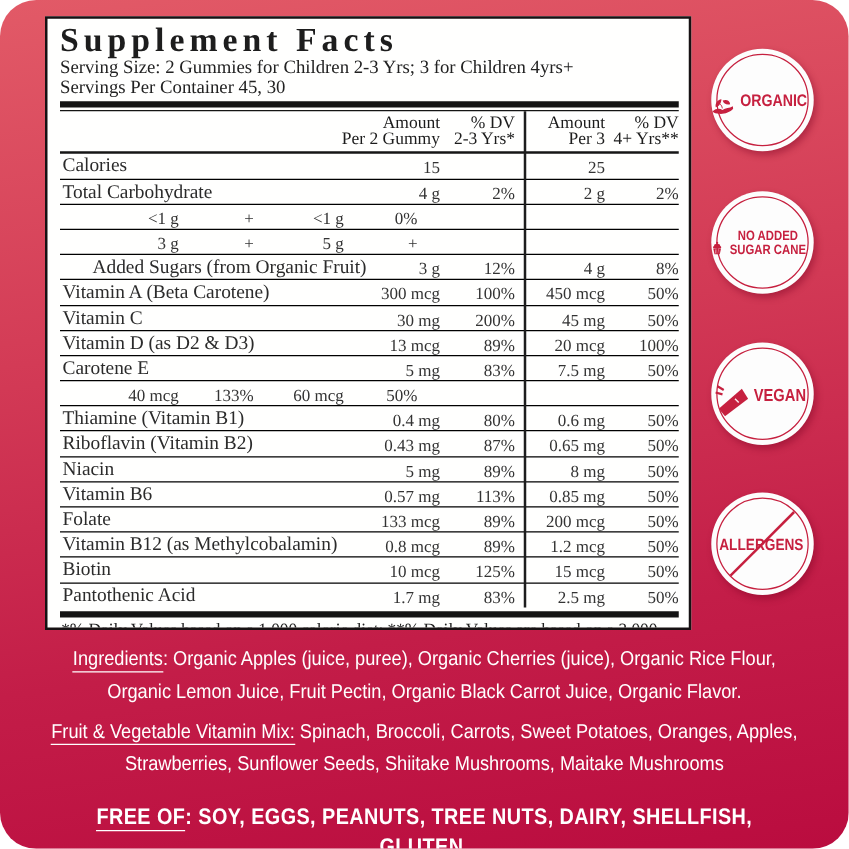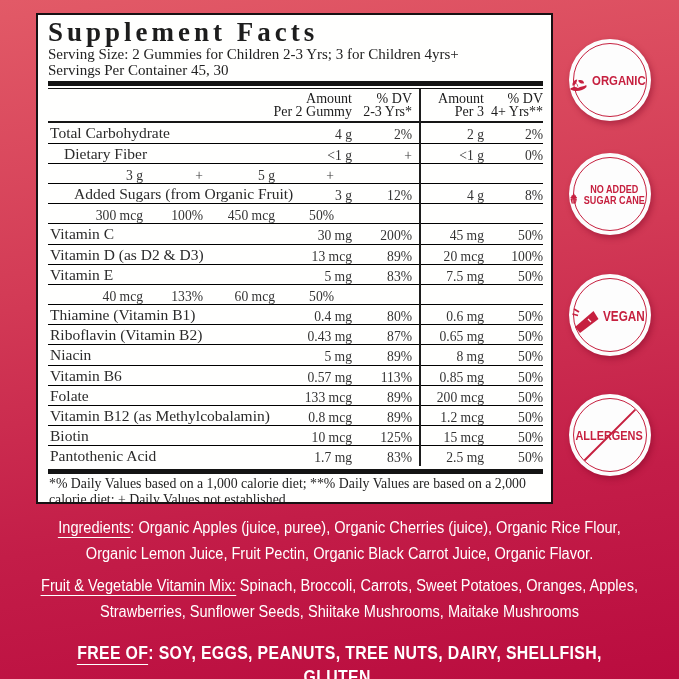--- a/index.html
+++ b/index.html
@@ -1,19 +1,20 @@
 <!DOCTYPE html>
 <html><head>
 <meta charset="utf-8">
 <style>
   html,body{margin:0;padding:0;}
   .stage{
     position:relative; width:679px; height:679px; overflow:hidden;
     background:linear-gradient(172deg,#e25a67 0%,#d33b56 38%,#c31d48 72%,#ba0c3f 100%);
     font-family:"Liberation Serif", serif;
+    border-radius:29px;
   }
   
   .panel{
     position:absolute; left:36px; top:13px; width:517px; height:491px;
     box-sizing:border-box; background:#fffffe; border:2px solid #171113;
     padding:3px 8px 0 10px; overflow:hidden; color:#272727;
   }
   .title{
     margin:0; font-size:27px; font-weight:bold; letter-spacing:4px;
     line-height:29px; color:#1d1d1d; white-space:nowrap;
@@ -112,29 +113,36 @@
           <div>Per 3</div>
         </div>
         <div class="cd2 hc">
           <div>% DV</div>
           <div>4+ Yrs**</div>
         </div>
       </div>
 
       <div class="tbody" id="tbody">
           <div class="trow">
+      <div class="cname">Calories</div>
+      <div class="ca1">15</div>
+      <div class="cd1"></div>
+      <div class="cgap"></div>
+      <div class="ca2">25</div>
+      <div class="cd2"></div>
+    </div>
+          <div class="trow">
       <div class="cname">Total Carbohydrate</div>
       <div class="ca1">4 g</div>
       <div class="cd1">2%</div>
       <div class="cgap"></div>
       <div class="ca2">2 g</div>
       <div class="cd2">2%</div>
     </div>
           <div class="trow">
-      <div class="cname ind1">Dietary Fiber</div>
       <div class="ca1">&lt;1 g</div>
       <div class="cd1">+</div>
       <div class="cgap"></div>
       <div class="ca2">&lt;1 g</div>
       <div class="cd2">0%</div>
     </div>
           <div class="trow">
       <div class="ca1">3 g</div>
       <div class="cd1">+</div>
       <div class="cgap"></div>
@@ -143,20 +151,21 @@
     </div>
           <div class="trow">
       <div class="cname ind2">Added Sugars (from Organic Fruit)</div>
       <div class="ca1">3 g</div>
       <div class="cd1">12%</div>
       <div class="cgap"></div>
       <div class="ca2">4 g</div>
       <div class="cd2">8%</div>
     </div>
           <div class="trow">
+      <div class="cname">Vitamin A (Beta Carotene)</div>
       <div class="ca1">300 mcg</div>
       <div class="cd1">100%</div>
       <div class="cgap"></div>
       <div class="ca2">450 mcg</div>
       <div class="cd2">50%</div>
     </div>
           <div class="trow">
       <div class="cname">Vitamin C</div>
       <div class="ca1">30 mg</div>
       <div class="cd1">200%</div>
@@ -166,21 +175,21 @@
     </div>
           <div class="trow">
       <div class="cname">Vitamin D (as D2 &amp; D3)</div>
       <div class="ca1">13 mcg</div>
       <div class="cd1">89%</div>
       <div class="cgap"></div>
       <div class="ca2">20 mcg</div>
       <div class="cd2">100%</div>
     </div>
           <div class="trow">
-      <div class="cname">Vitamin E</div>
+      <div class="cname">Carotene E</div>
       <div class="ca1">5 mg</div>
       <div class="cd1">83%</div>
       <div class="cgap"></div>
       <div class="ca2">7.5 mg</div>
       <div class="cd2">50%</div>
     </div>
           <div class="trow">
       <div class="ca1">40 mcg</div>
       <div class="cd1">133%</div>
       <div class="cgap"></div>

